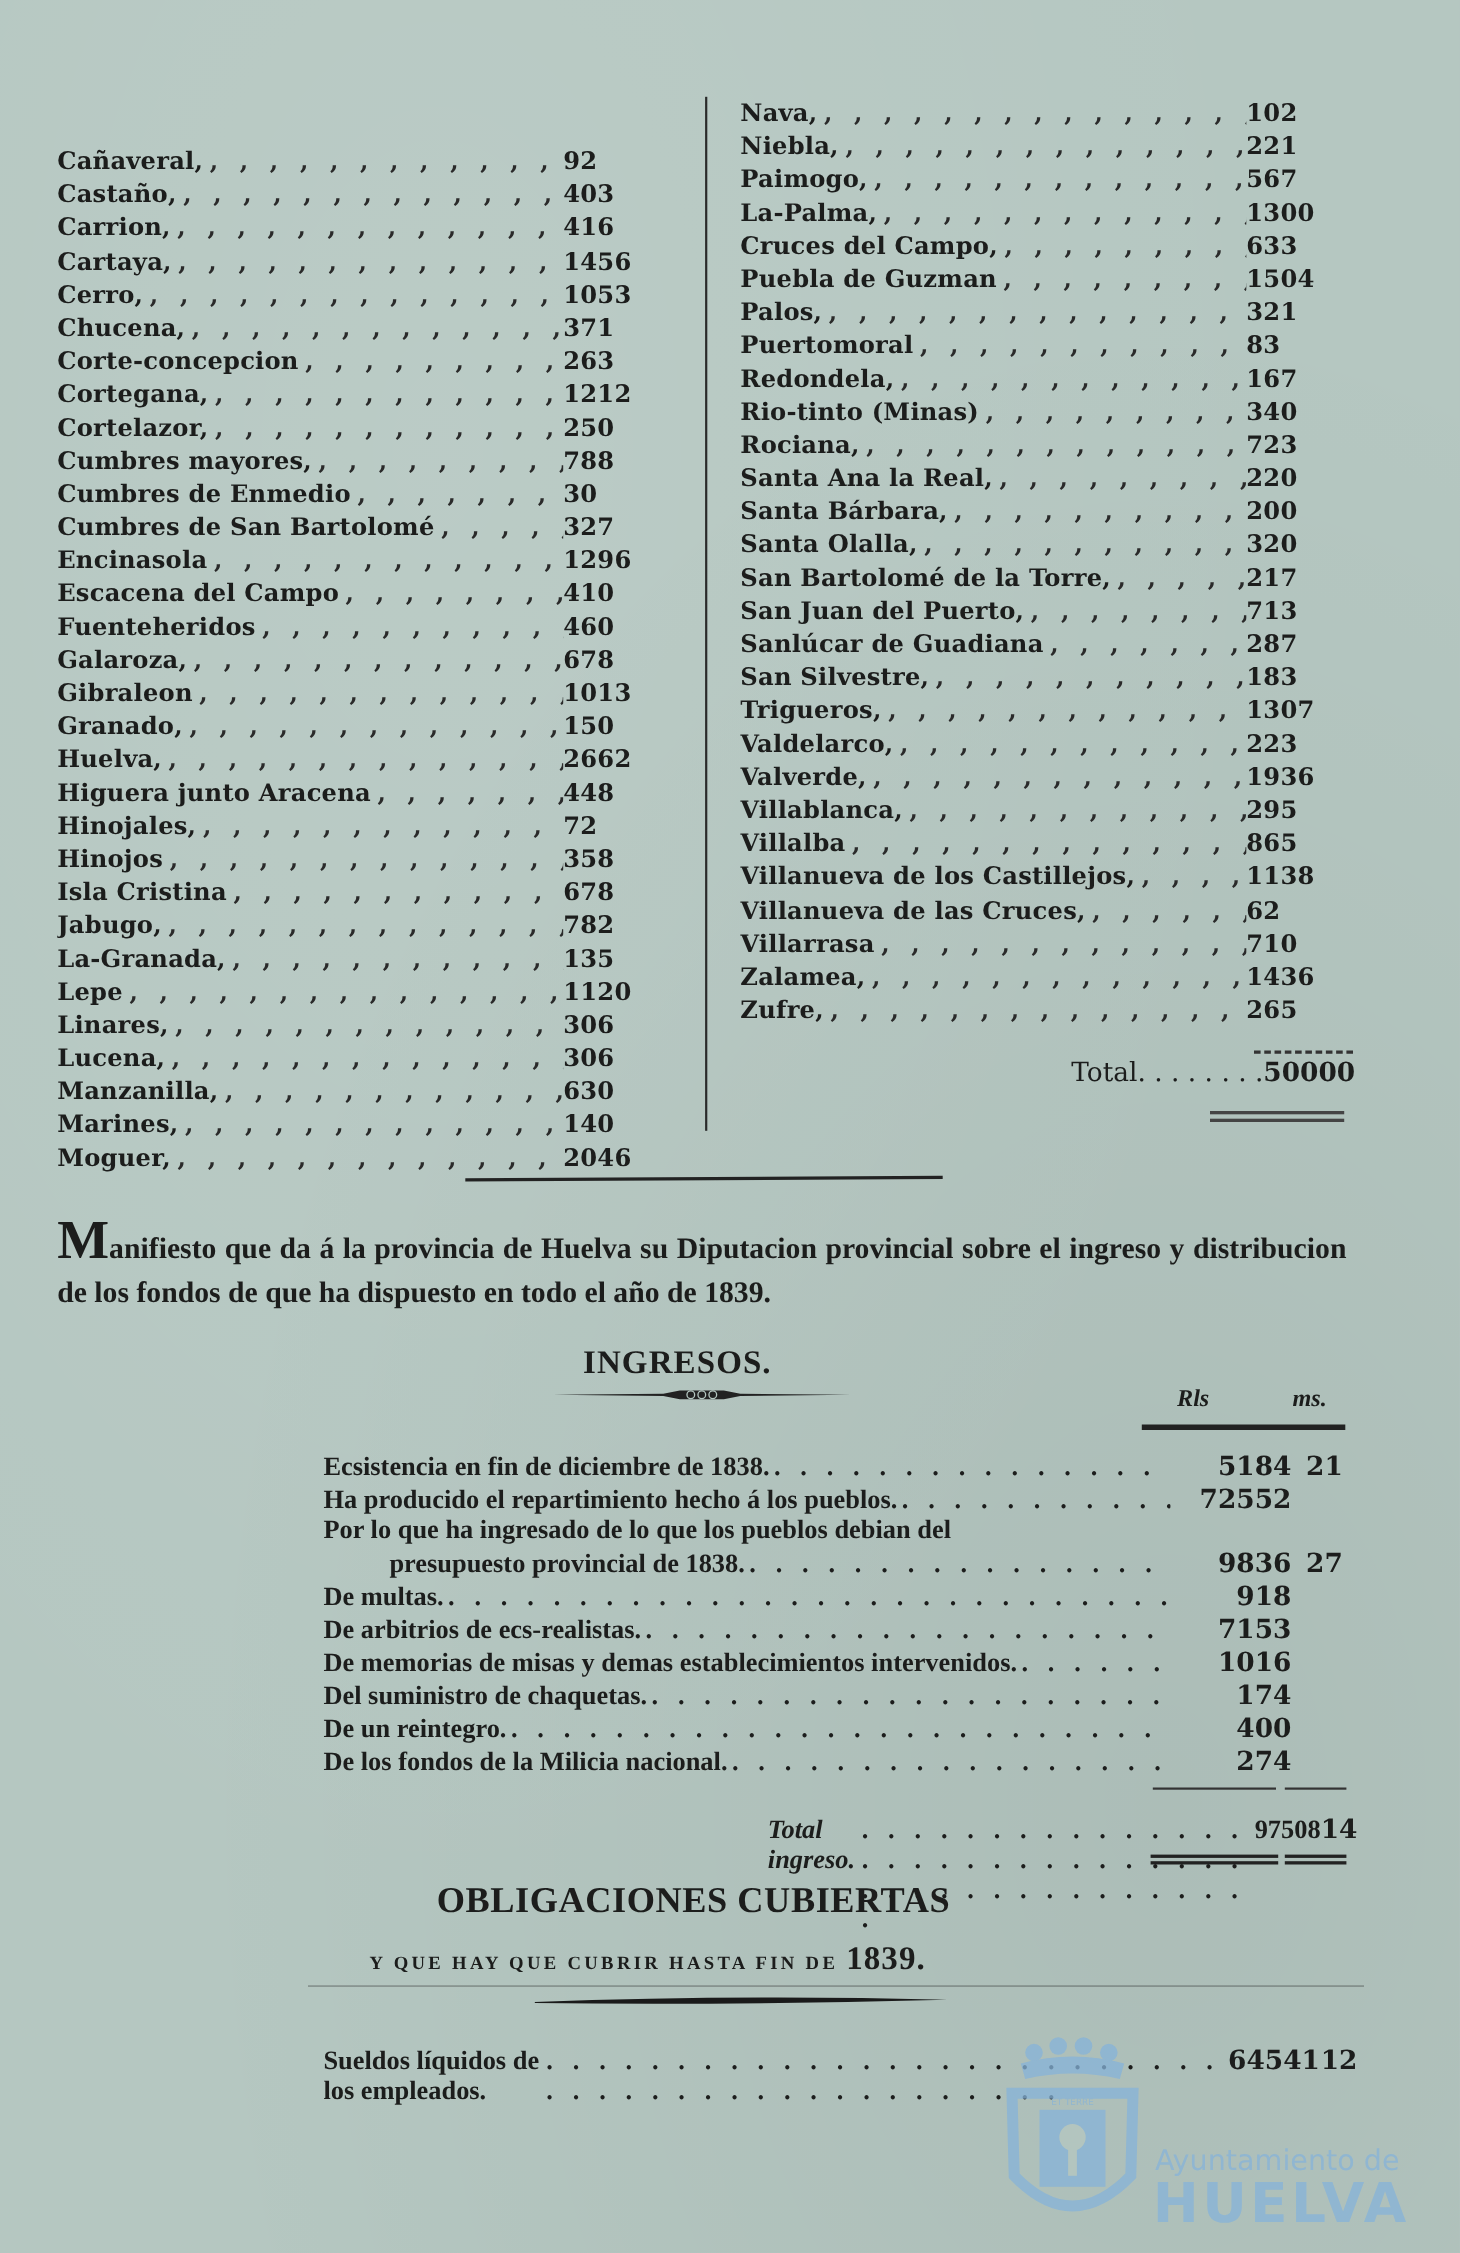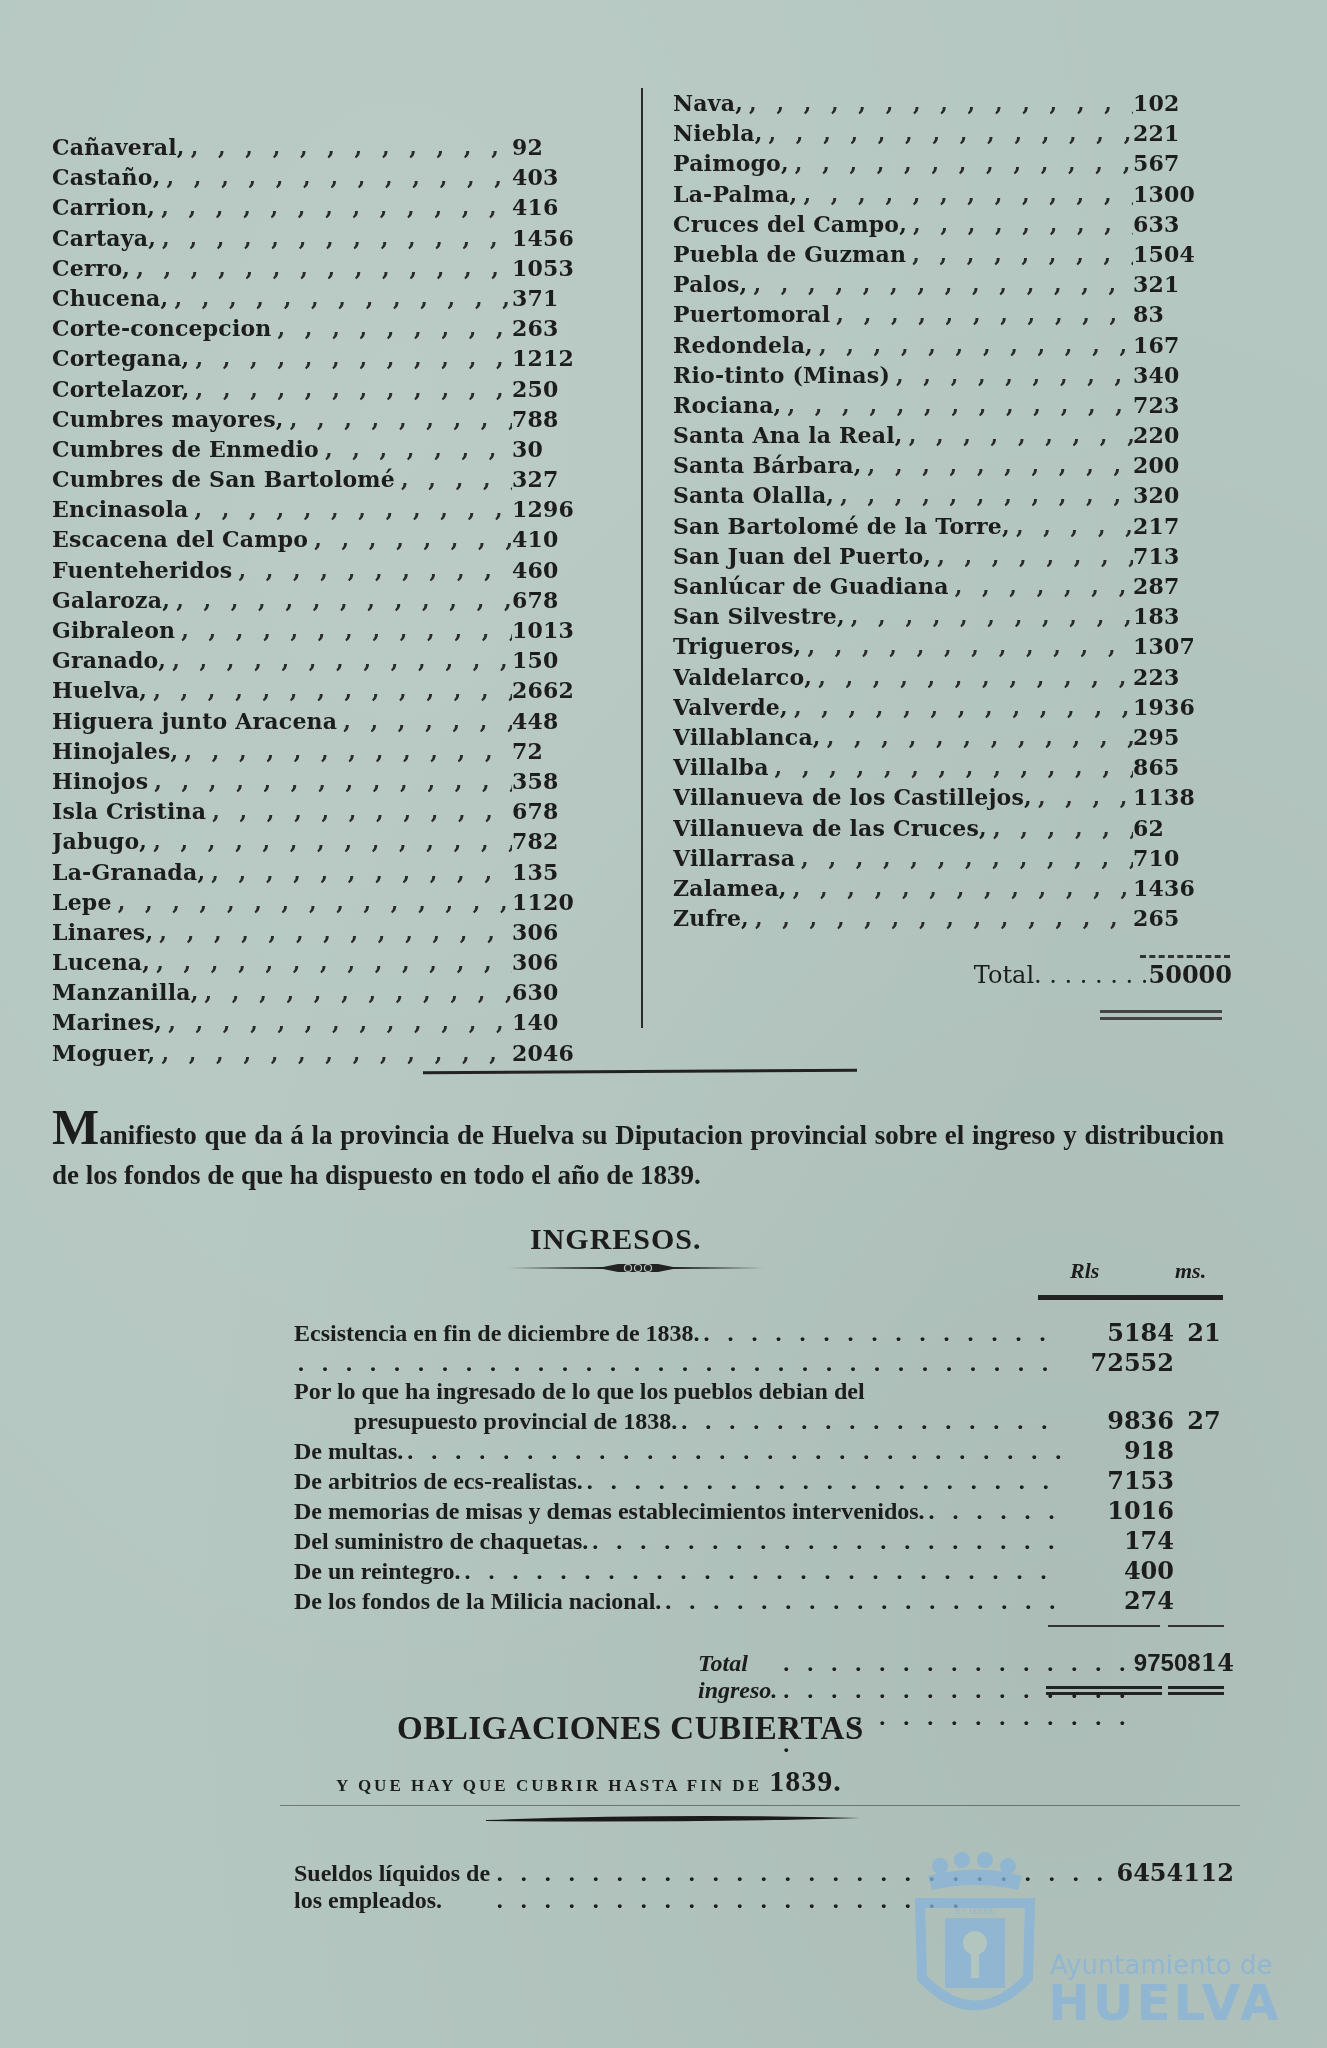--- a/index.html
+++ b/index.html
@@ -36,21 +36,21 @@
   .inc-row .desc { flex:0 0 auto; }
   .inc-row .leader { flex:1 1 auto; overflow:hidden; letter-spacing:6px; padding-left:4px; }
   .inc-row .rls { flex:0 0 auto; width:110px; text-align:right; font-family:"DejaVu Serif", serif; }
   .inc-row .ms { flex:0 0 auto; width:60px; text-align:center; font-family:"DejaVu Serif", serif; }
   .inc-row.wrap-first { height:28px; }
   .inc-row.indent .desc { padding-left:60px; }
   .sum-rules { position:absolute; top:1625px; height:2px; background:#333; }
   .total-ing { position:absolute; left:294px; top:1648px; width:940px; display:flex; align-items:baseline; font-size:24px; font-weight:bold; font-family:"Liberation Serif", serif; }
   .total-ing .lbl { margin-left:404px; font-style:italic; }
   .total-ing .leader { flex:1 1 auto; overflow:hidden; letter-spacing:6px; padding-left:6px; }
-  .total-ing .rls { width:110px; text-align:right; font-family:Liberation Sans, sans-serif; }
+  .total-ing .rls { width:110px; text-align:right; font-family:Liberation Serif, serif; }
   .total-ing .ms { width:60px; text-align:right; font-family:"DejaVu Serif", serif; }
   .dbl-rule { position:absolute; top:1686px; height:3px; border-top:3px solid #222; border-bottom:3px solid #222; }
   .oblig-title { position:absolute; left:397px; top:1710px; font-size:33px; font-weight:bold; font-family:"Liberation Serif", serif; letter-spacing:0.5px; }
   .oblig-sub { position:absolute; left:336px; top:1764px; font-size:17px; font-weight:bold; font-family:"Liberation Serif", serif; letter-spacing:3px; }
   .oblig-sub .yr { font-size:30px; letter-spacing:1px; }
   .thin-rule { position:absolute; left:280px; top:1805px; width:960px; height:1px; background:rgba(40,40,40,0.5); }
   .tapered { position:absolute; left:486px; top:1815px; width:375px; height:8px; }
   .sueldos { position:absolute; left:294px; top:1858px; width:940px; display:flex; align-items:baseline; font-size:24px; font-weight:bold; font-family:"Liberation Serif", serif; }
   .sueldos .leader { flex:1 1 auto; overflow:hidden; letter-spacing:6px; padding-left:4px; }
   .sueldos .rls { width:110px; text-align:right; font-family:"DejaVu Serif", serif; }
@@ -388,20 +388,21 @@
 <div class="head-rule"></div>
 
 <div class="inc-list">
     <div class="inc-row">
       <span class="desc">Ecsistencia en fin de diciembre de 1838.</span>
       <span class="leader">. . . . . . . . . . . . . . . . . . . . . . . . . . . . . . . . . . . . . . . . . . . . . .</span>
       <span class="rls">5184</span>
       <span class="ms">21</span>
     </div>
     <div class="inc-row">
+      <span class="desc">Ha producido el repartimiento hecho á los pueblos.</span>
       <span class="leader">. . . . . . . . . . . . . . . . . . . . . . . . . . . . . . . . . . . . . . . . . . . . . .</span>
       <span class="rls">72552</span>
       <span class="ms"></span>
     </div>
     <div class="inc-row wrap-first">
       <span class="desc">Por lo que ha ingresado de lo que los pueblos debian del</span>
       <span class="rls" style="margin-left: auto;"></span>
       <span class="ms"></span>
     </div>
     <div class="inc-row indent">

